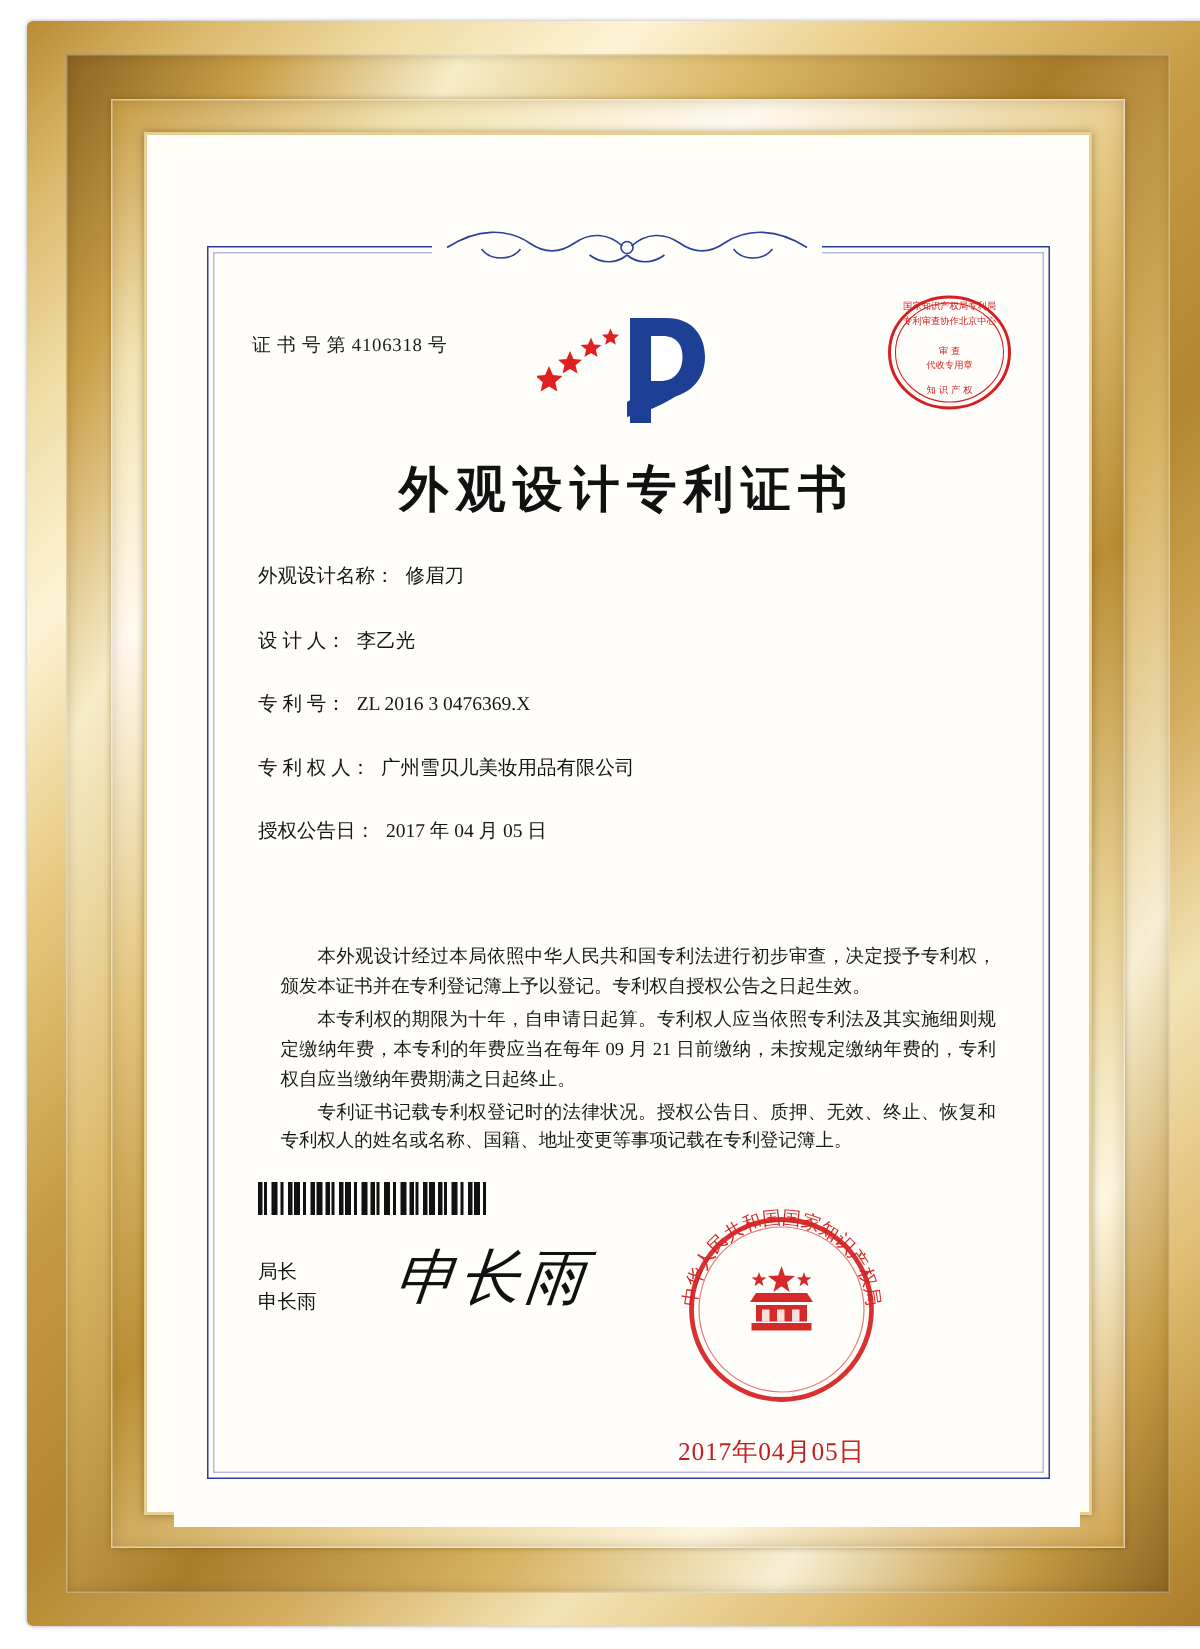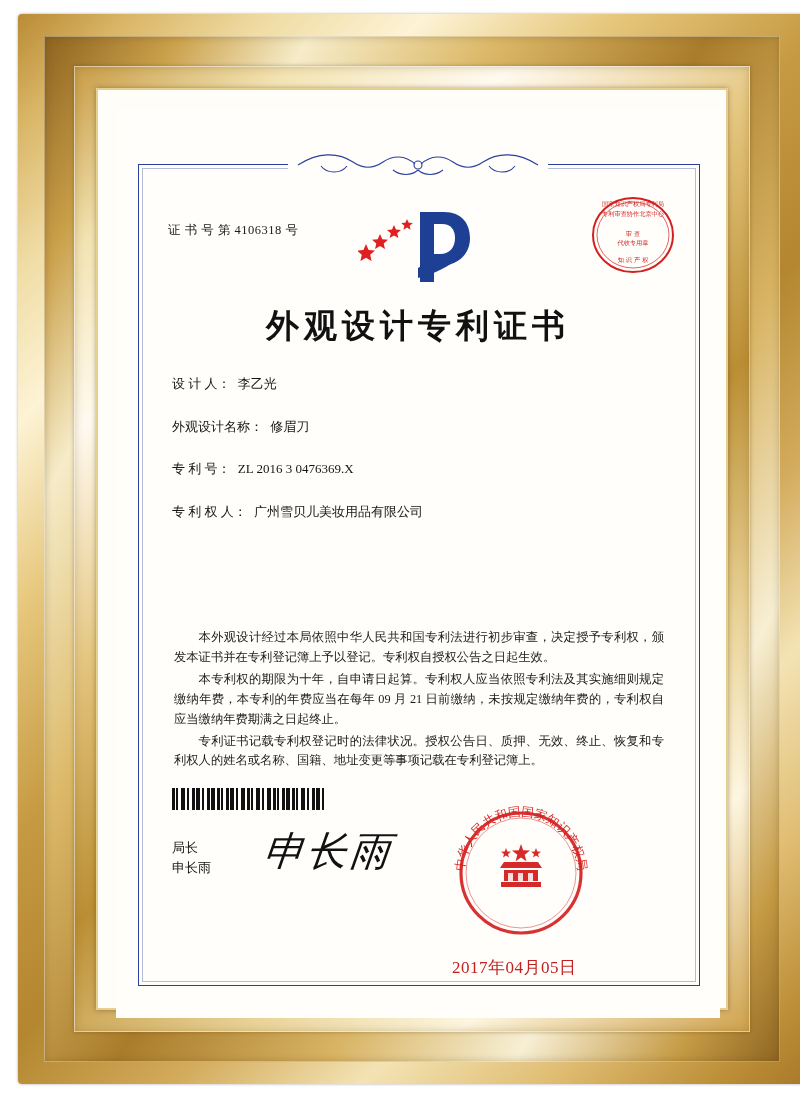--- a/index.html
+++ b/index.html
@@ -225,21 +225,21 @@
     position: absolute;
     left: 56px;
     top: 520px;
     width: 492px;
     font-size: 12.3px;
     line-height: 1.62;
     color: #1a1a1a;
     text-align: justify;
   }
   .body-text p {
-    margin: 0 0 2px 2px;
+    margin: 0 0 2px 15px;
     text-indent: 2em;
   }
 
   
   .barcode {
     position: absolute;
     left: 56px;
     top: 680px;
     width: 180px;
     height: 22px;
@@ -355,34 +355,38 @@
           <text x="43" y="53" text-anchor="middle">代收专用章</text>
           <text x="43" y="70" text-anchor="middle">知 识 产 权</text>
         </g>
       </svg>
     </div>
 
     <div class="title">外观设计专利证书</div>
 
     <div class="fields">
       <div class="field-row">
+        <span class="field-label">外观设计名称：</span>
+        <span class="field-value">修眉刀</span>
+      </div>
+      <div class="field-row">
         <span class="field-label">设 计 人：</span>
         <span class="field-value">李乙光</span>
-      </div>
-      <div class="field-row">
-        <span class="field-label">外观设计名称：</span>
-        <span class="field-value">修眉刀</span>
       </div>
       <div class="field-row">
         <span class="field-label">专 利 号：</span>
         <span class="field-value">ZL 2016 3 0476369.X</span>
       </div>
       <div class="field-row">
         <span class="field-label">专 利 权 人：</span>
         <span class="field-value">广州雪贝儿美妆用品有限公司</span>
+      </div>
+      <div class="field-row">
+        <span class="field-label">授权公告日：</span>
+        <span class="field-value">2017 年 04 月 05 日</span>
       </div>
     </div>
 
     <div class="body-text">
       <p>本外观设计经过本局依照中华人民共和国专利法进行初步审查，决定授予专利权，颁发本证书并在专利登记簿上予以登记。专利权自授权公告之日起生效。</p>
       <p>本专利权的期限为十年，自申请日起算。专利权人应当依照专利法及其实施细则规定缴纳年费，本专利的年费应当在每年 09 月 21 日前缴纳，未按规定缴纳年费的，专利权自应当缴纳年费期满之日起终止。</p>
       <p>专利证书记载专利权登记时的法律状况。授权公告日、质押、无效、终止、恢复和专利权人的姓名或名称、国籍、地址变更等事项记载在专利登记簿上。</p>
     </div>
 
     <div class="barcode"><span style="width:3px"></span><span style="width:1px;background:transparent"></span><span style="width:2px"></span><span style="width:3px;background:transparent"></span><span style="width:4px"></span><span style="width:2px;background:transparent"></span><span style="width:2px"></span><span style="width:3px;background:transparent"></span><span style="width:3px"></span><span style="width:1px;background:transparent"></span><span style="width:4px"></span><span style="width:2px;background:transparent"></span><span style="width:2px"></span><span style="width:3px;background:transparent"></span><span style="width:3px"></span><span style="width:1px;background:transparent"></span><span style="width:4px"></span><span style="width:2px;background:transparent"></span><span style="width:3px"></span><span style="width:1px;background:transparent"></span><span style="width:2px"></span><span style="width:3px;background:transparent"></span><span style="width:3px"></span><span style="width:1px;background:transparent"></span><span style="width:4px"></span><span style="width:2px;background:transparent"></span><span style="width:2px"></span><span style="width:3px;background:transparent"></span><span style="width:4px"></span><span style="width:2px;background:transparent"></span><span style="width:3px"></span><span style="width:1px;background:transparent"></span><span style="width:2px"></span><span style="width:3px;background:transparent"></span><span style="width:4px"></span><span style="width:2px;background:transparent"></span><span style="width:2px"></span><span style="width:3px;background:transparent"></span><span style="width:4px"></span><span style="width:2px;background:transparent"></span><span style="width:3px"></span><span style="width:1px;background:transparent"></span><span style="width:2px"></span><span style="width:3px;background:transparent"></span><span style="width:3px"></span><span style="width:1px;background:transparent"></span><span style="width:4px"></span><span style="width:2px;background:transparent"></span><span style="width:3px"></span><span style="width:1px;background:transparent"></span><span style="width:2px"></span><span style="width:3px;background:transparent"></span><span style="width:4px"></span><span style="width:2px;background:transparent"></span><span style="width:2px"></span><span style="width:3px;background:transparent"></span><span style="width:3px"></span><span style="width:1px;background:transparent"></span><span style="width:4px"></span><span style="width:2px;background:transparent"></span><span style="width:2px"></span><span style="width:3px;background:transparent"></span></div>

